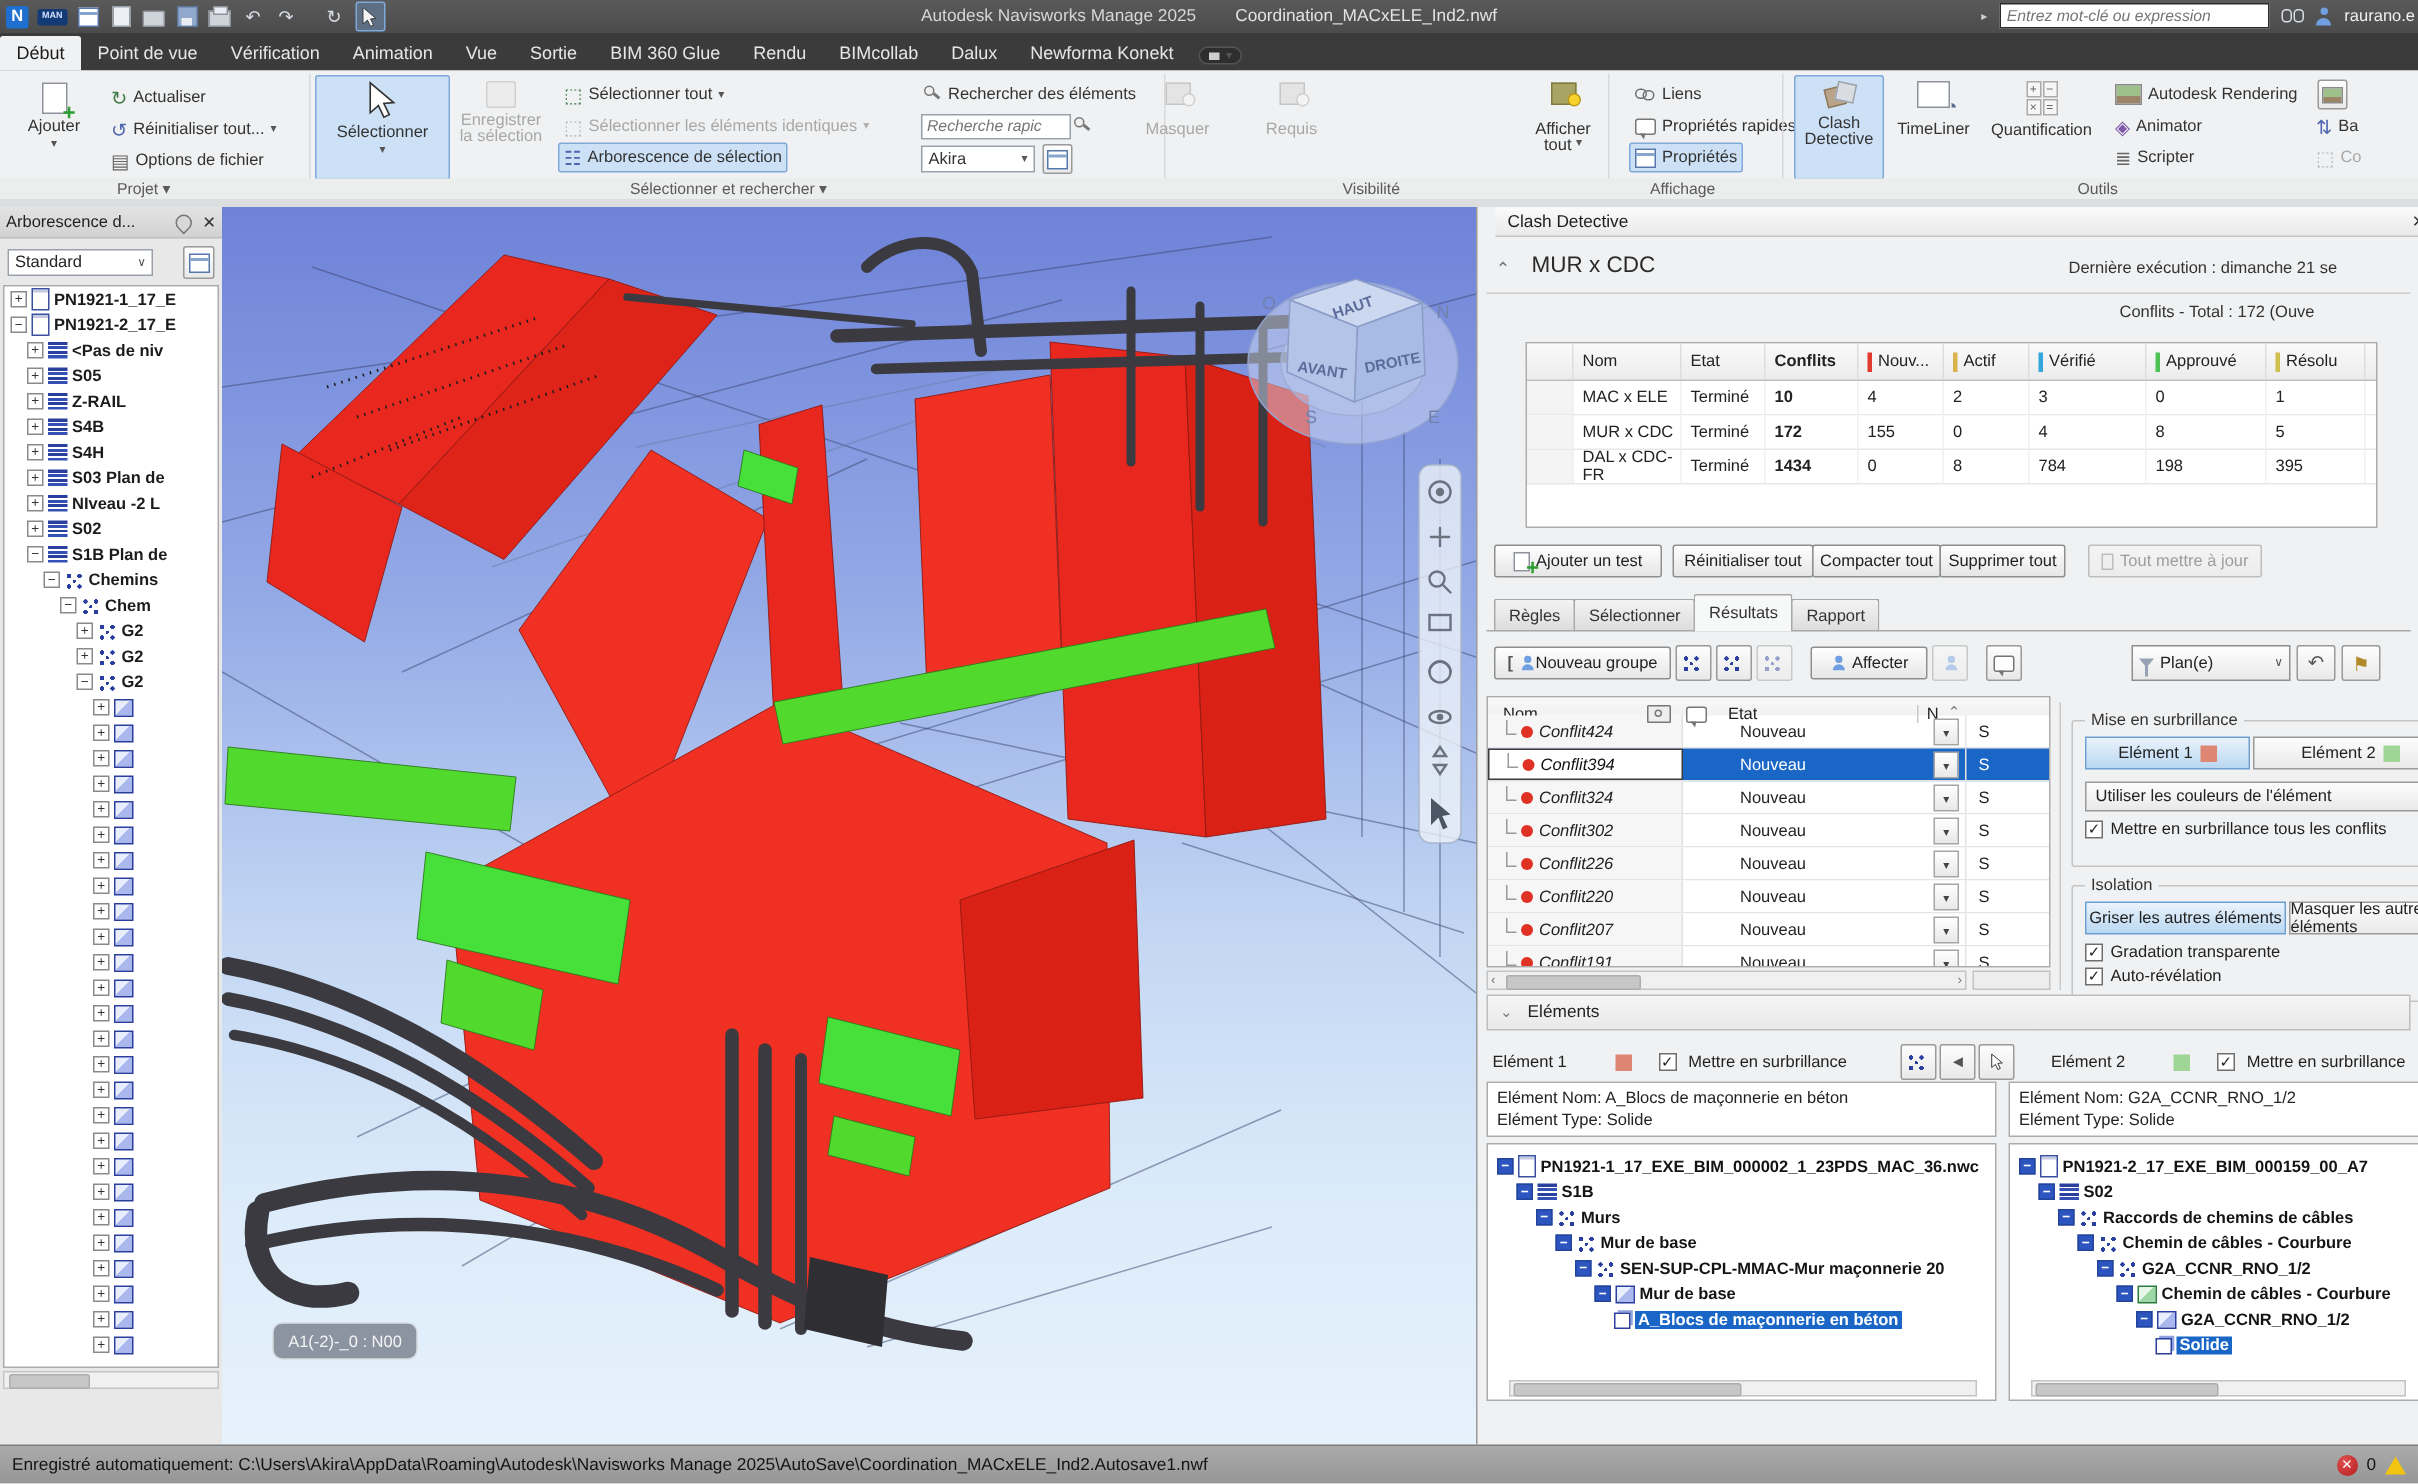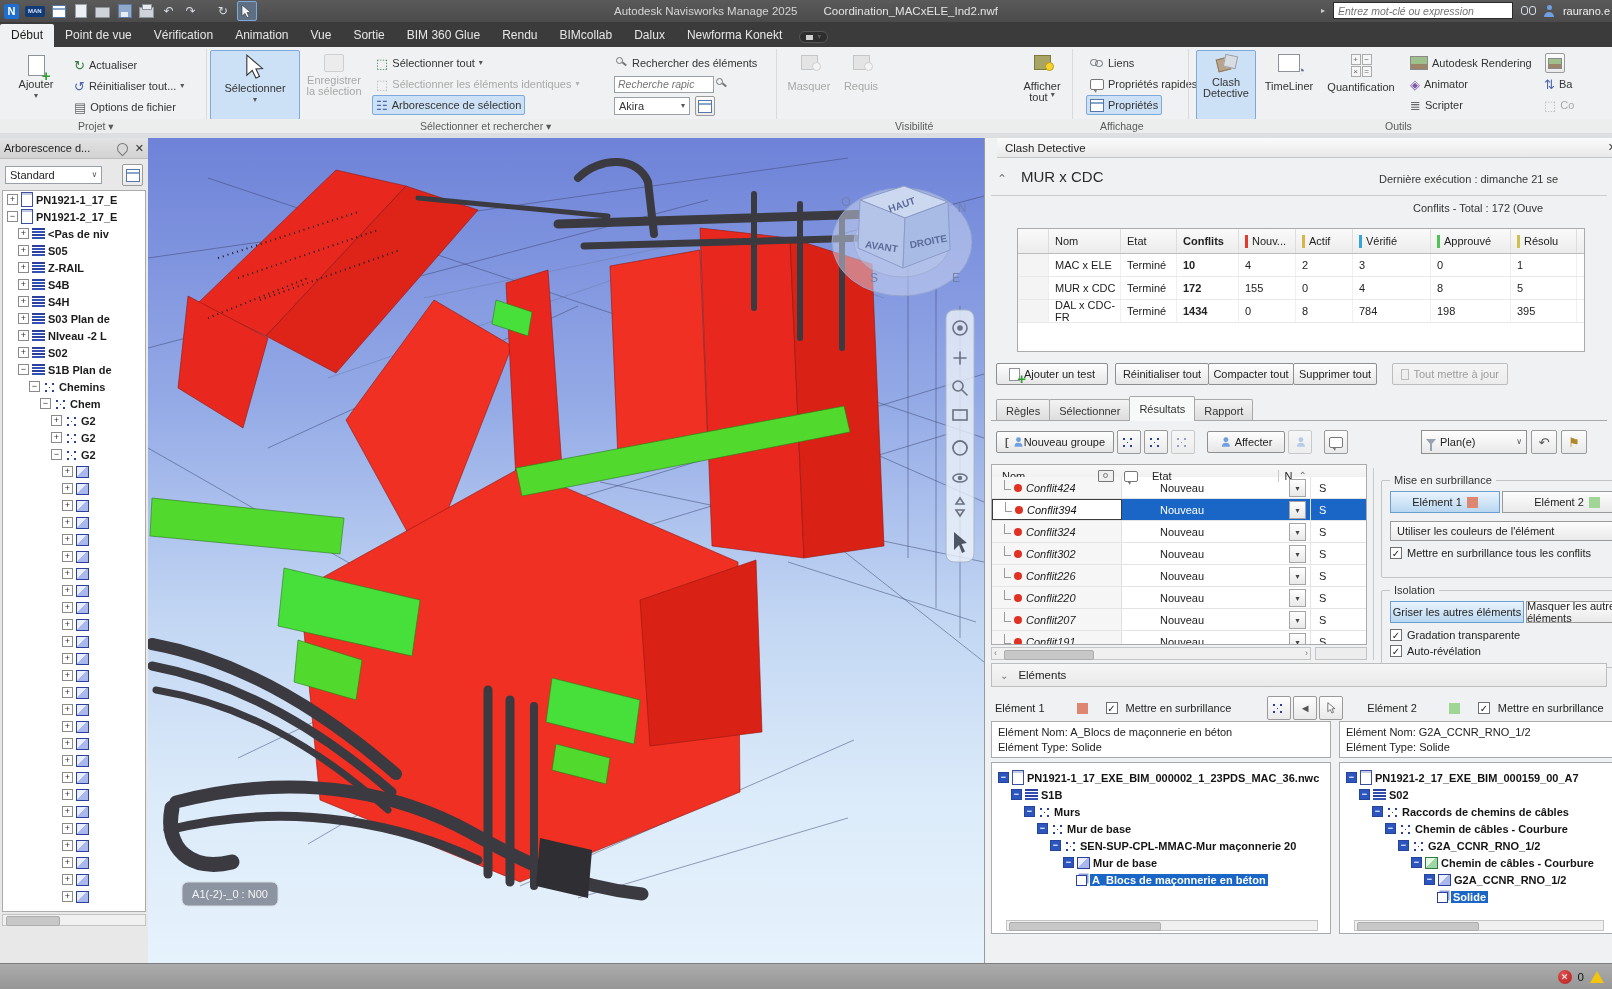--- a/index.html
+++ b/index.html
@@ -271,21 +271,21 @@
     <span class="selbox" style="width:66px">
       <span>Akira</span>
         <span class="caret">▾</span>
     </span>
     <span class="tbtn" style="width:20px;height:20px">
         <span class="i-window"></span>
       </span>
   </div>
   <div class="gdiv" style="left:776px"></div>
 
-  <div class="bigbtn disabled" style="left:782px;top:4px;width:52px;height:64px">
+  <div class="bigbtn disabled" style="left:758px;top:4px;width:52px;height:64px">
     <span class="i-cube"></span>
     <span style="margin-top:8px">Masquer</span>
   </div>
   <div class="bigbtn disabled" style="left:836px;top:4px;width:48px;height:64px">
     <span class="i-cube"></span>
     <span style="margin-top:8px">Requis</span>
   </div>
   <div class="bigbtn" style="left:1016px;top:4px;width:50px;height:64px">
     <span class="i-cube lit"></span>
     <span style="margin-top:8px">Afficher</span>
@@ -1143,18 +1143,19 @@
           <span class="sel-lbl">Solide</span>
         </div>
       </div>
     <div class="hscroll" style="left:14px;bottom:2px;width:250px;height:11px;position:absolute">
       <span class="hthumb" style="left:2px;width:120px;height:7px"></span>
       </div>
   </div>
 </div>
 
 <div id="statusbar">
+  <span>Enregistré automatiquement: C:\Users\Akira\AppData\Roaming\Autodesk\Navisworks Manage 2025\AutoSave\Coordination_MACxELE_Ind2.Autosave1.nwf</span>
   <span style="margin-left:auto;display:flex;align-items:center;gap:6px">
     <span class="errb">✕</span>
     <span>0</span>
     <span class="warnt"></span>
   </span>
 </div>
 
 </body></html>

